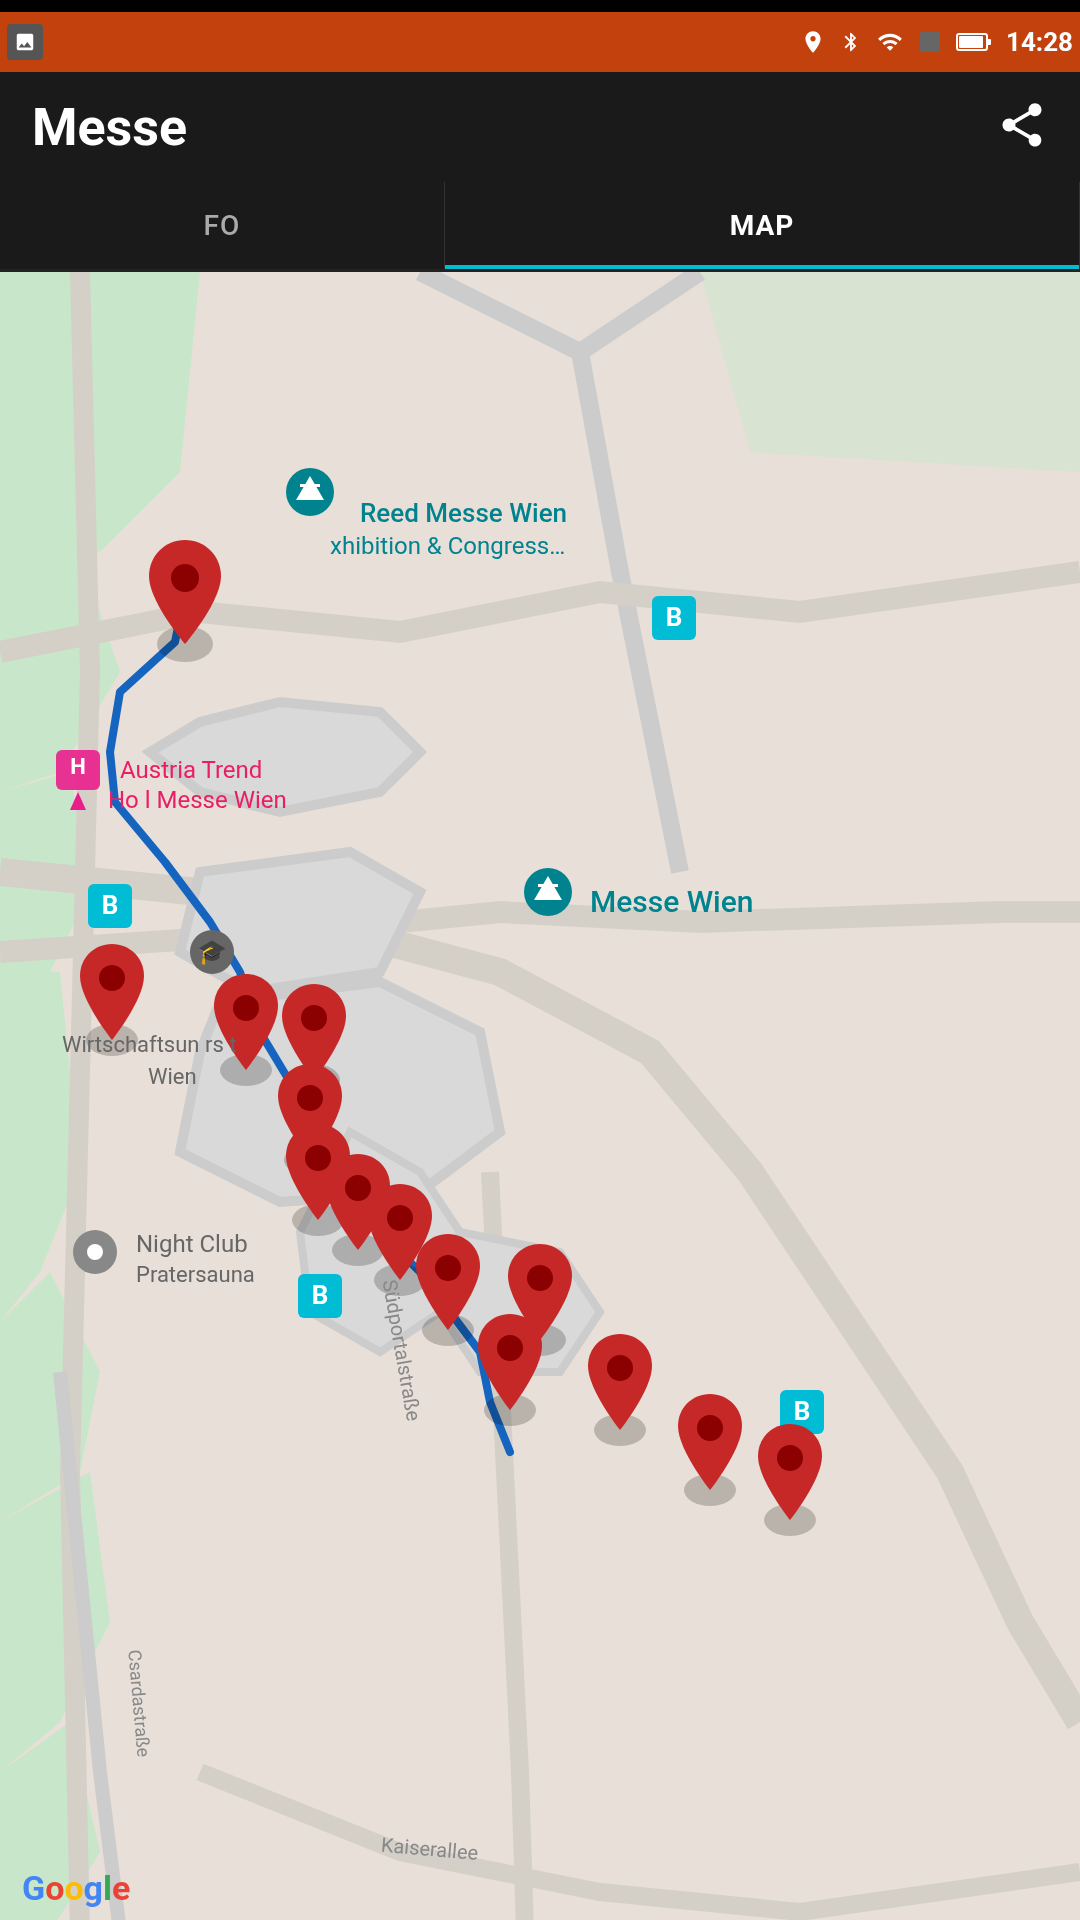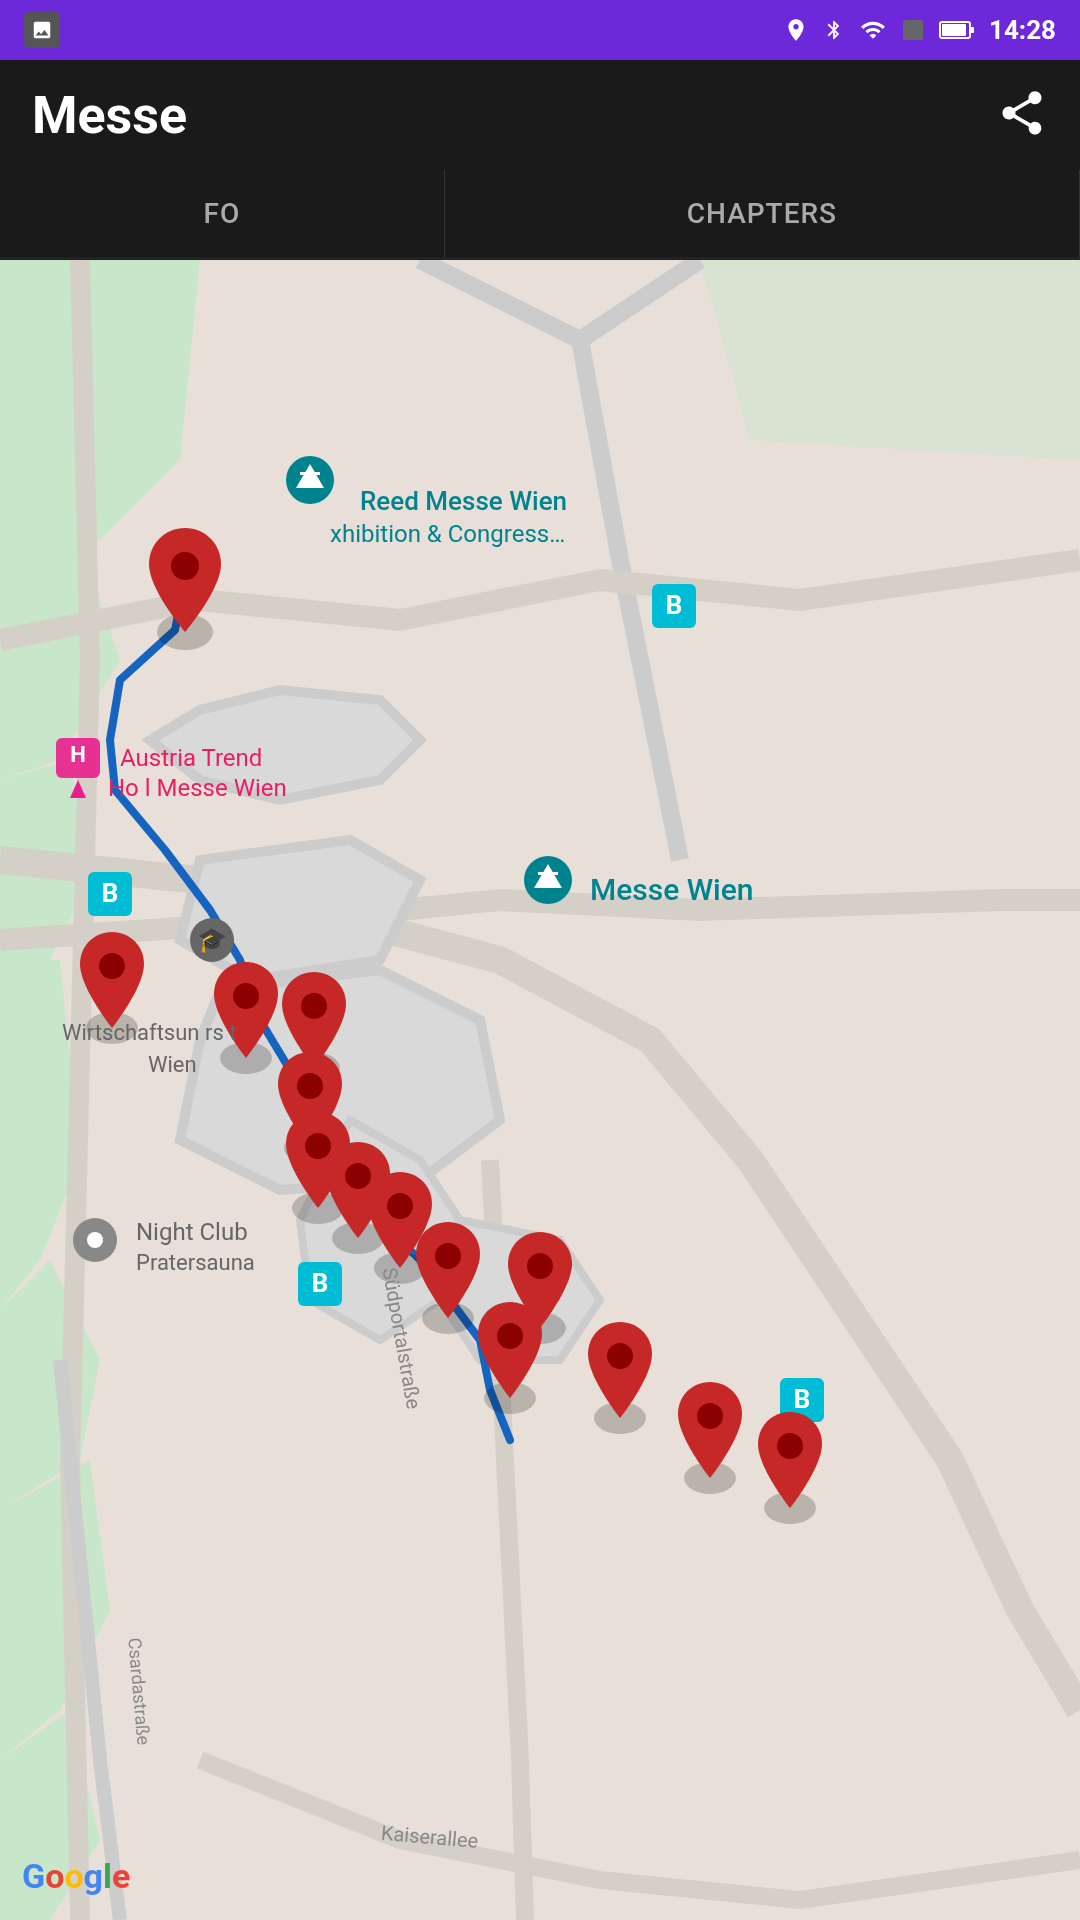--- a/index.html
+++ b/index.html
@@ -9,25 +9,26 @@
       height: 1920px;
       overflow: hidden;
       font-family: 'Roboto', Arial, sans-serif;
       background: #000;
     }
 
     
     .status-bar {
       width: 100%;
       height: 60px;
-      background: #6d28d9;
+      background: #c2410c;
       display: flex;
       align-items: center;
       justify-content: space-between;
-      padding: 0 24px;
+      padding: 0 7px;
+      margin-top: 12px;
     }
     .status-bar-left {
       display: flex;
       align-items: center;
     }
     .status-bar-photo-icon {
       width: 36px;
       height: 36px;
       background: #555;
       border-radius: 4px;
@@ -167,22 +168,22 @@
     <svg width="52" height="52" viewBox="0 0 24 24" fill="white">
       <path d="M18 16.08c-.76 0-1.44.3-1.96.77L8.91 12.7c.05-.23.09-.46.09-.7s-.04-.47-.09-.7l7.05-4.11c.54.5 1.25.81 2.04.81 1.66 0 3-1.34 3-3s-1.34-3-3-3-3 1.34-3 3c0 .24.04.47.09.7L8.04 9.81C7.5 9.31 6.79 9 6 9c-1.66 0-3 1.34-3 3s1.34 3 3 3c.79 0 1.5-.31 2.04-.81l7.12 4.16c-.05.21-.08.43-.08.65 0 1.61 1.31 2.92 2.92 2.92 1.61 0 2.92-1.31 2.92-2.92s-1.31-2.92-2.92-2.92z"></path>
     </svg>
   </div>
 </div>
 
 <div class="tab-bar">
   <div class="tab">
     <span>FO</span>
   </div>
-  <div class="tab">
-    <span>CHAPTERS</span>
+  <div class="tab active">
+    <span>MAP</span>
   </div>
 </div>
 
 <div class="map-container">
   <svg class="map-svg" viewBox="0 0 1080 1660" xmlns="http://www.w3.org/2000/svg">
 
     <rect width="1080" height="1660" fill="#e8e0d8"></rect>
 
     <polygon points="0,0 200,0 180,200 100,280 0,320" fill="#c8e6c9"></polygon>
     <polygon points="0,300 80,280 120,400 60,500 0,520" fill="#c8e6c9"></polygon>

